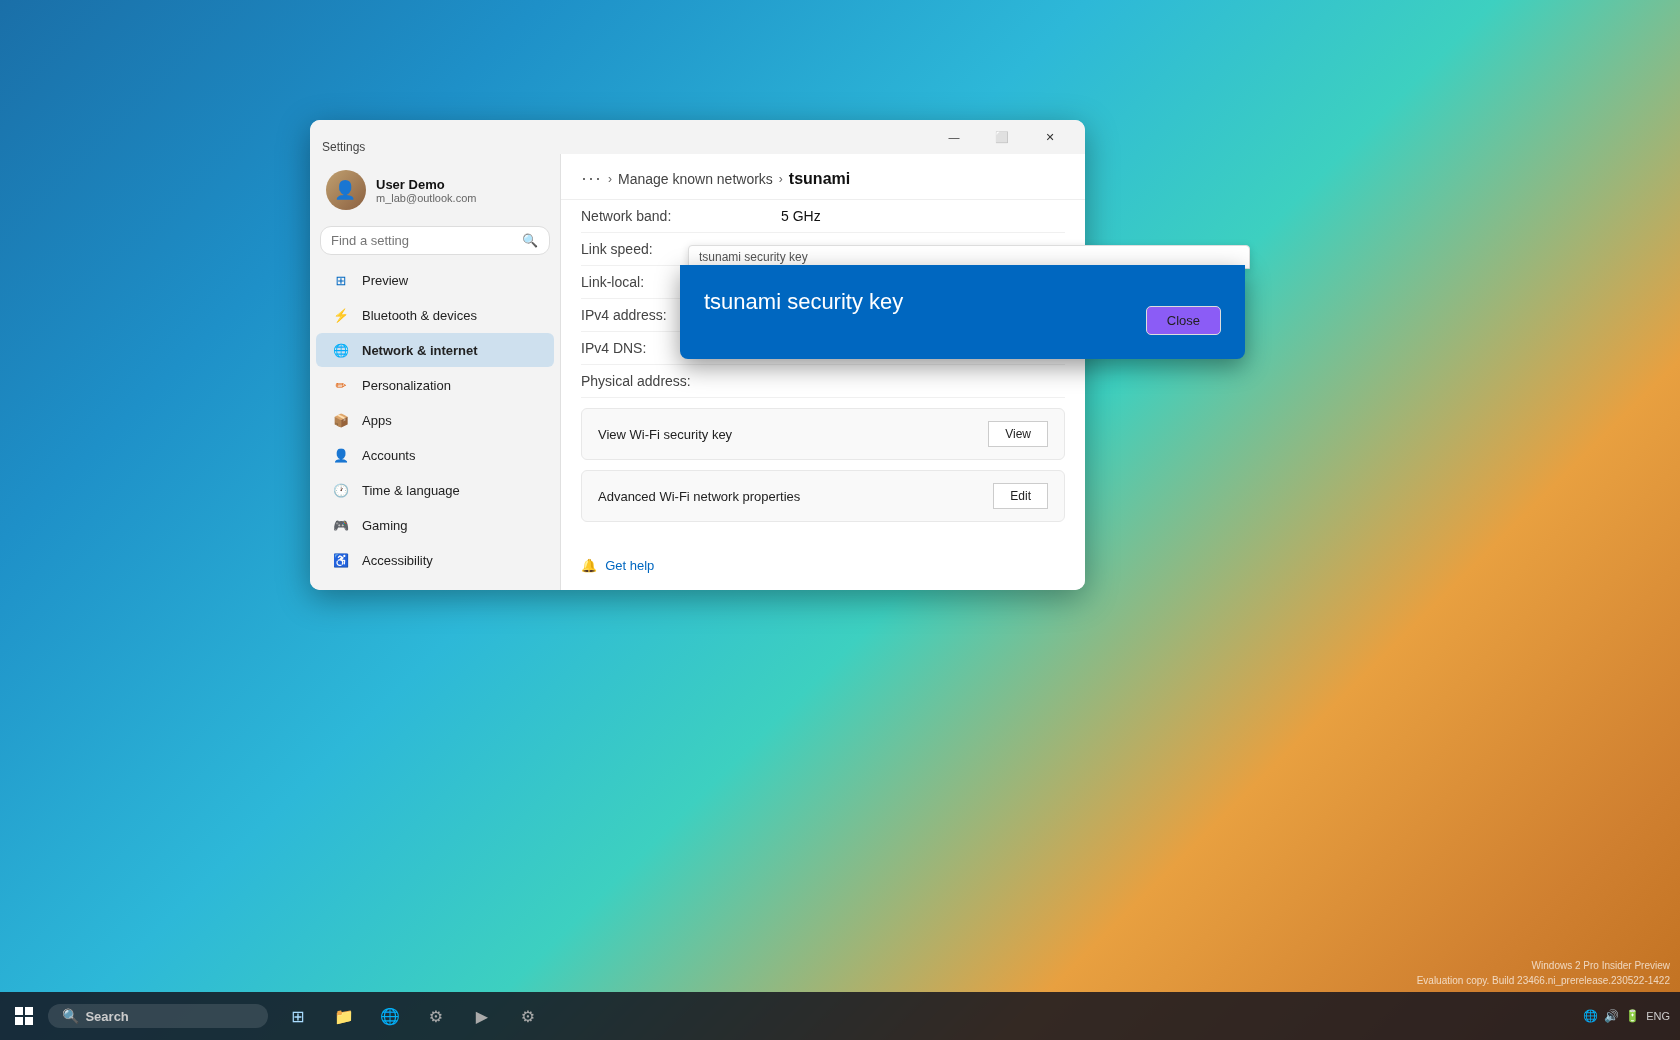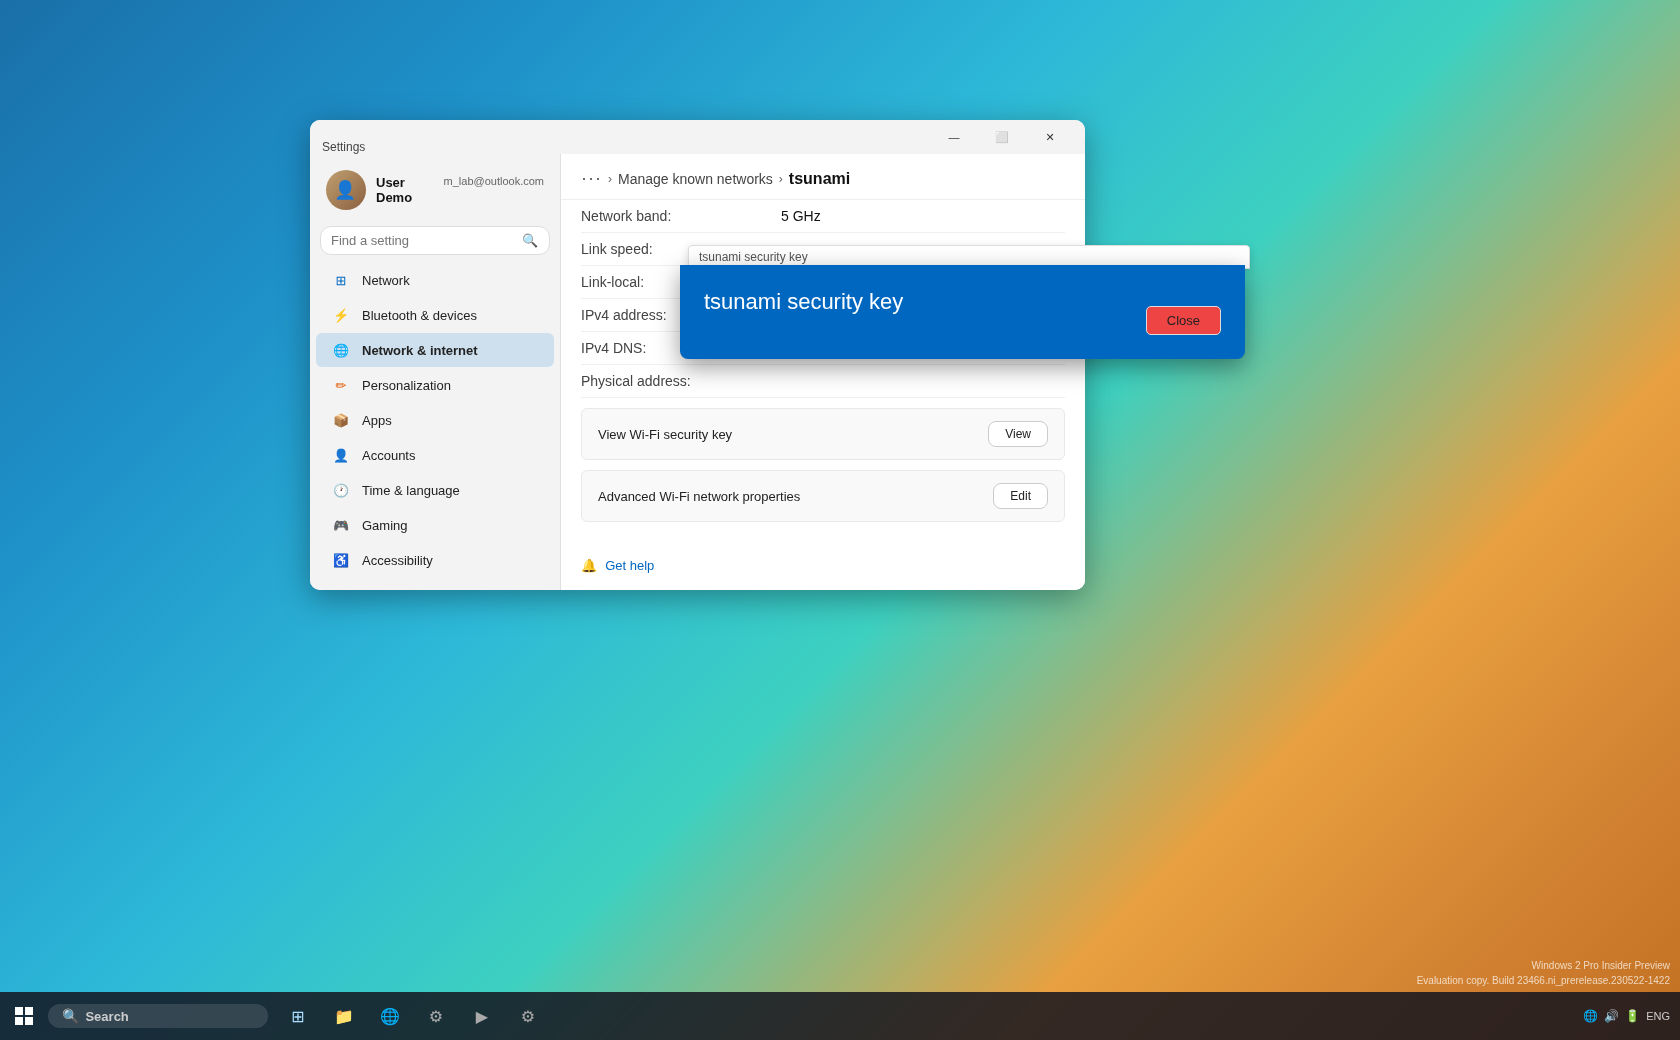--- a/index.html
+++ b/index.html
@@ -162,21 +162,21 @@
       height: 40px;
       border-radius: 50%;
       background: linear-gradient(135deg, #c0a070, #8b6040);
       display: flex;
       align-items: center;
       justify-content: center;
       color: #fff;
       font-size: 18px;
       flex-shrink: 0;
     }
-    .user-info { display: flex; flex-direction: row; }
+    .user-info { display: flex; flex-direction: column; }
     .user-name { font-size: 13px; font-weight: 600; color: #111; }
     .user-email { font-size: 11px; color: #666; }
     .search-box {
       display: flex;
       align-items: center;
       background: #fff;
       border: 1px solid #ddd;
       border-radius: 11px;
       margin: 0 10px 8px;
       padding: 6px 10px;
@@ -266,21 +266,21 @@
       padding: 12px 16px;
       margin-top: 10px;
       display: flex;
       align-items: center;
       justify-content: space-between;
     }
     .action-label { font-size: 13px; color: #222; }
     .action-btn {
       background: #fff;
       border: 1px solid #ccc;
-      border-radius: 8px;
+      border-radius: 0;
       padding: 5px 16px;
       font-size: 12px;
       cursor: pointer;
       color: #222;
     }
 
     .get-help {
       display: flex;
       align-items: center;
       gap: 8px;
@@ -321,21 +321,21 @@
     .dialog-title {
       font-size: 22px;
       font-weight: 300;
       color: #fff;
       margin-bottom: 16px;
     }
     .dialog-close-btn {
       position: absolute;
       bottom: 24px;
       right: 24px;
-      background: #ef4444;
+      background: #8b5cf6;
       border: 1px solid #ddd;
       border-radius: 5px;
       padding: 6px 20px;
       font-size: 13px;
       cursor: pointer;
       color: #222;
     }
   </style>
 </head>
 <body>
@@ -364,21 +364,21 @@
         </div>
       </div>
 
       <div class="search-box">
         <input type="text" placeholder="Find a setting" style="">
         <span style="color:#666;font-size:13px;">🔍</span>
       </div>
 
       <div class="nav-item">
         <span class="nav-icon" style="color:#0067c0;">⊞</span>
-        <span>Network</span>
+        <span>Preview</span>
       </div>
       <div class="nav-item">
         <span class="nav-icon" style="color:#0067c0;">⚡</span>
         <span>Bluetooth &amp; devices</span>
       </div>
       <div class="nav-item active">
         <span class="nav-icon" style="color:#0067c0;">🌐</span>
         <span>Network &amp; internet</span>
       </div>
       <div class="nav-item">

